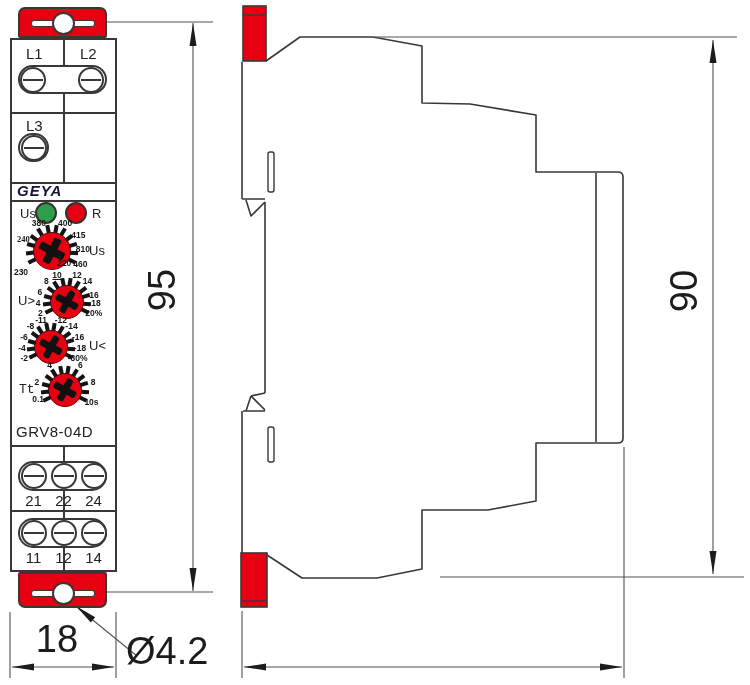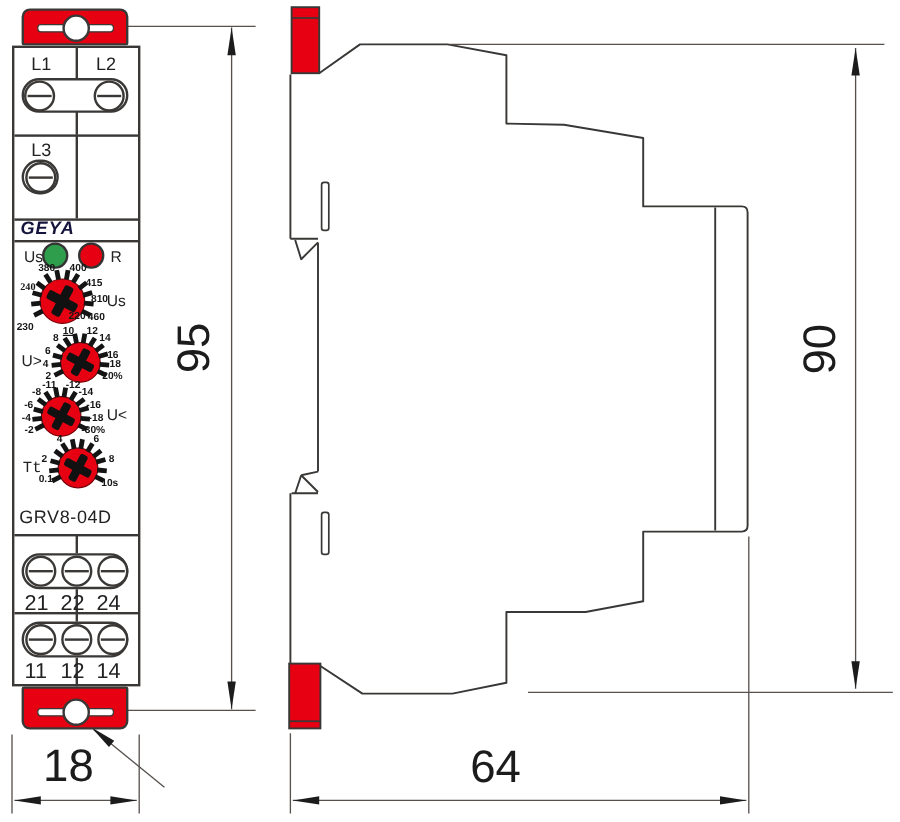--- a/index.html
+++ b/index.html
@@ -11,21 +11,21 @@
   .front-body{position:absolute;left:10px;top:38px;width:107px;height:534px;
               border:2px solid #3a3836;background:#fff;box-sizing:border-box;}
   .divider{position:absolute;left:0;width:103px;height:2px;background:#3a3836;}
   .vline{position:absolute;width:2px;background:#3a3836;}
   .panel-label{position:absolute;font-size:15px;color:#222;}
   .stadium{position:absolute;border:2px solid #3a3836;border-radius:15px;background:#fff;box-sizing:border-box;}
   .screw{position:absolute;width:26px;height:26px;border:2px solid #3a3836;border-radius:50%;
          background:#fff;box-sizing:border-box;}
   .screw::after{content:"";position:absolute;left:1px;right:1px;top:50%;height:2px;
                 transform:translateY(-50%);background:#3a3836;}
-  .term-num{position:absolute;width:26px;text-align:left;font-size:18px;color:#222;}
+  .term-num{position:absolute;width:26px;text-align:center;font-size:15px;color:#222;}
   .brand{position:absolute;left:5px;top:142px;font-size:15px;font-weight:bold;font-style:italic;
          letter-spacing:1px;color:#14143c;}
   .led{position:absolute;width:22px;height:22px;border-radius:50%;border:2px solid #333;box-sizing:border-box;}
   .led-label{position:absolute;font-size:13px;color:#222;}
   .model{position:absolute;left:4px;top:383px;font-size:15px;letter-spacing:.5px;color:#222;}
 
   
   .dial-knob{position:absolute;border-radius:50%;background:#e60012;border:1px solid #7a0009;box-sizing:border-box;}
   .dial-knob::before,.dial-knob::after{content:"";position:absolute;left:50%;top:50%;
       width:76%;height:22%;background:#111;border-radius:2px;}
@@ -93,21 +93,21 @@
       <polygon points="114,667 92,663.5 92,670.5"></polygon>
       <polygon points="244,667 266,663.5 266,670.5"></polygon>
       <polygon points="622,667 600,663.5 600,670.5"></polygon>
       <polygon points="76,606 95.2,617.2 90.8,622.6"></polygon>
     </g>
   </svg>
 
   <div class="dim-text rot" style="left:132px;top:262px;width:60px;height:56px;line-height:56px;">95</div>
   <div class="dim-text rot" style="left:654px;top:263px;width:60px;height:56px;line-height:56px;">90</div>
   <div class="dim-text" style="left:17px;top:618px;width:80px;">18</div>
-  <div class="dim-text" style="left:373px;top:619px;width:80px;">64</div>
+  <div class="dim-text" style="left:126px;top:630px;width:100px;text-align:left;">Ø4.2</div>
 
   <div class="tab tab-top">
     <div class="tab-slot" style="top:11px;"></div>
     <div class="tab-hole" style="left:32px;top:3px;"></div>
   </div>
 
   <div class="front-body">
 
     <div class="divider" style="top:72px;"></div>
     <div class="divider" style="top:142px;"></div>

